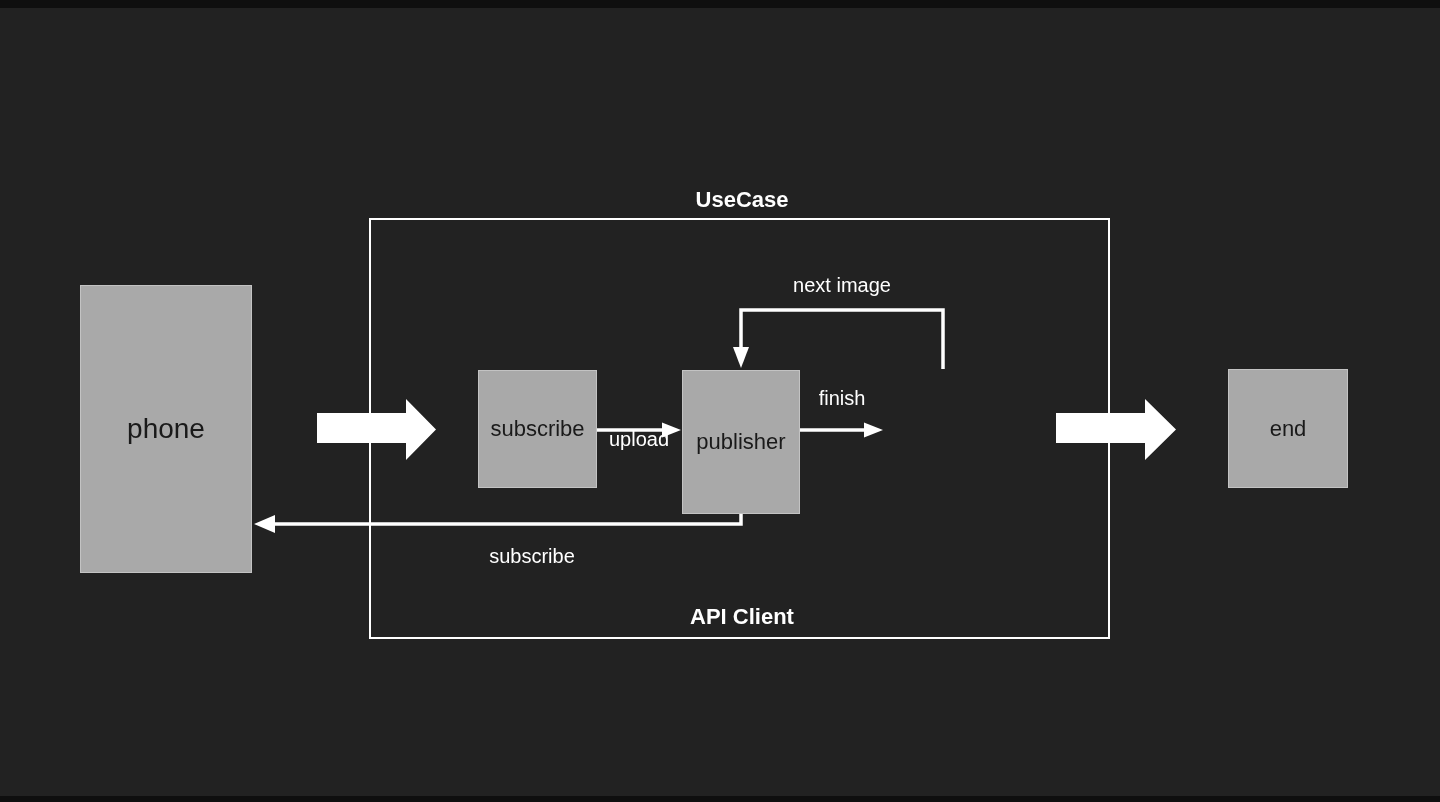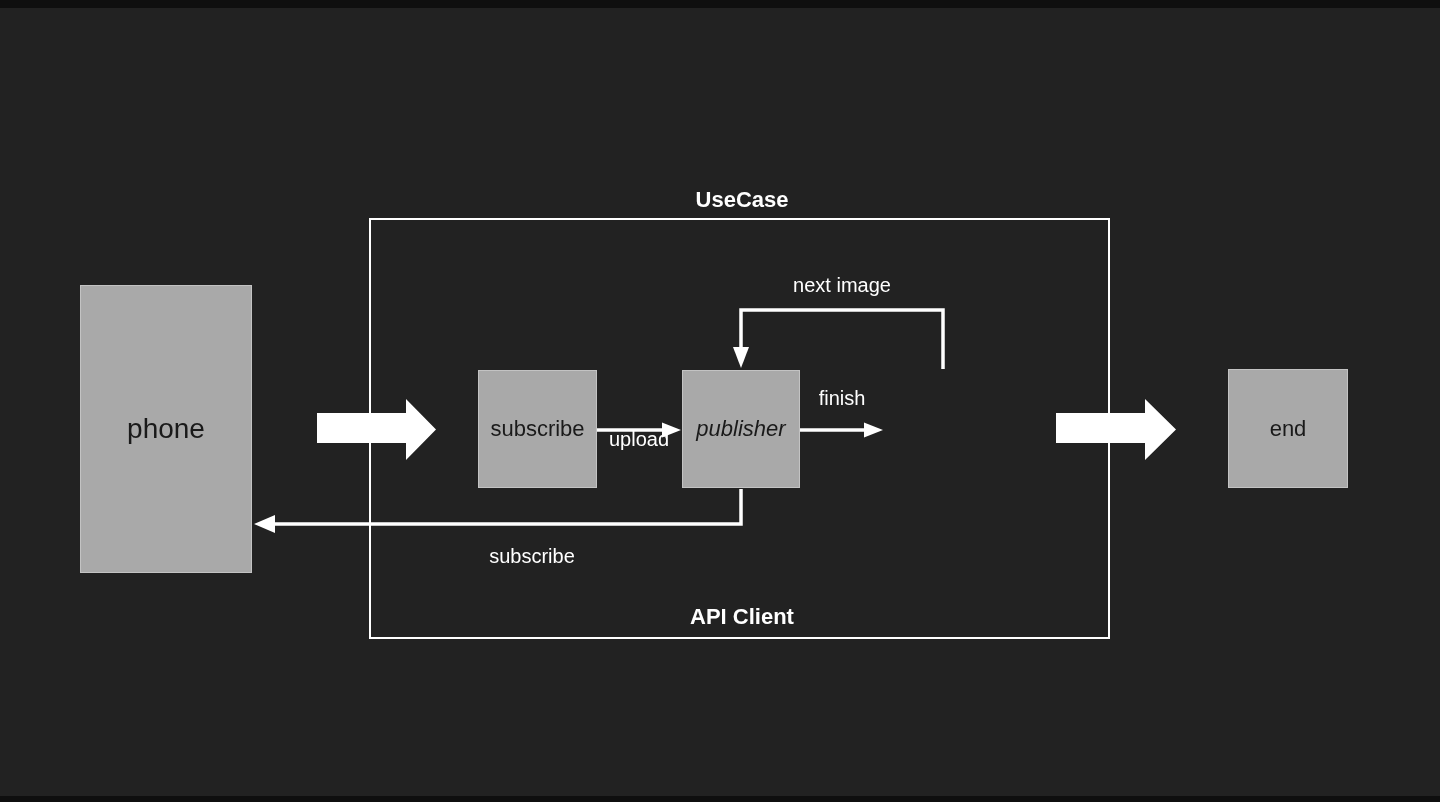--- a/index.html
+++ b/index.html
@@ -112,21 +112,21 @@
 
     <polygon class="block-arrow" points="317,413 406,413 406,399 436,429.5 406,460 406,443 317,443"></polygon>
 
     <polygon class="block-arrow" points="1056,413 1145,413 1145,399 1176,429.5 1145,460 1145,443 1056,443"></polygon>
   </svg>
 
   <div class="node" style="left:80px; top:285px; width:172px; height:288px; font-size:28px;">phone</div>
 
   <div class="node" style="left:478px; top:370px; width:119px; height:118px;">subscribe</div>
 
-  <div class="node" style="left:682px; top:370px; width:118px; height:118px;font-style:italic;">publisher</div>
+  <div class="node" style="left:682px; top:370px; width:118px; height:144px;">publisher</div>
 
 
   <div class="node" style="left:1228px; top:369px; width:120px; height:119px;">end</div>
 
   <div class="edge-label" style="left:639px; top:400px;margin-top:39px;">upload</div>
 
   <div class="edge-label" style="left:842px; top:398px;">finish</div>
 
   <div class="edge-label" style="left:842px; top:285px;">next image</div>
 

